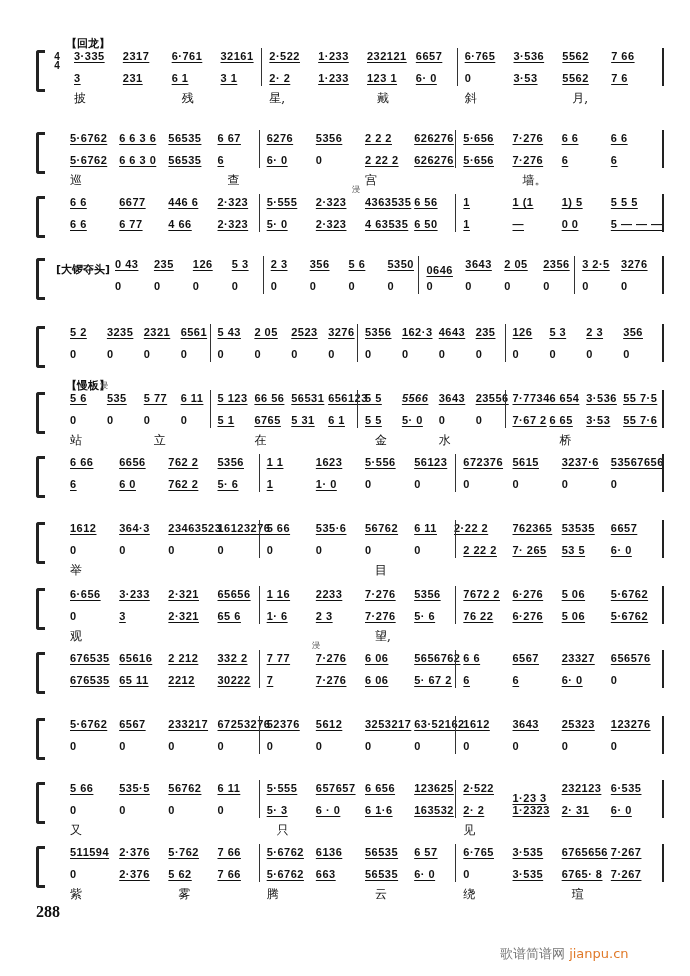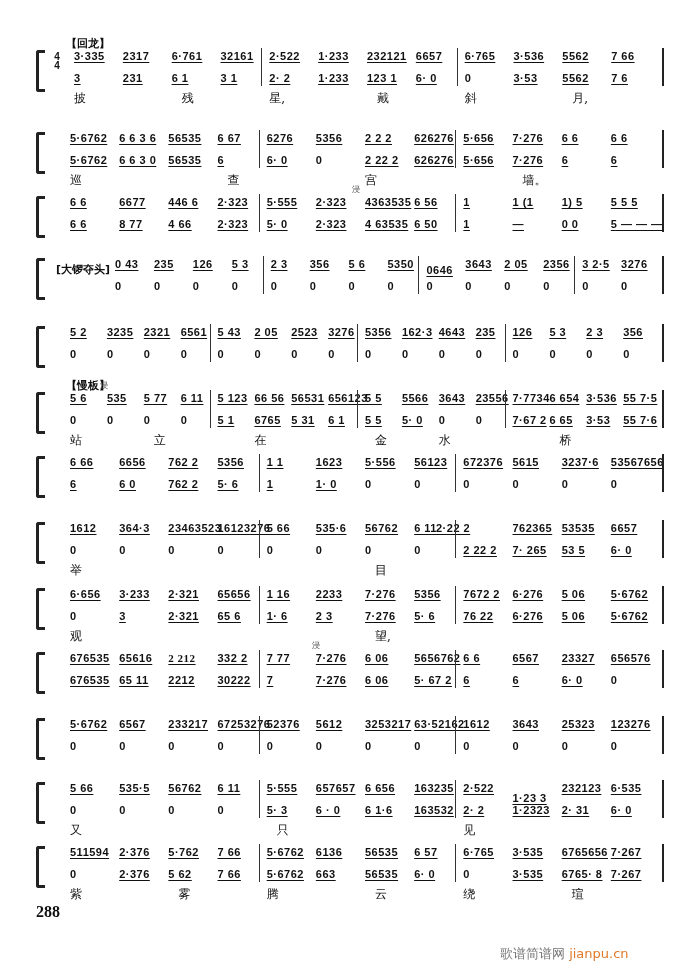--- a/index.html
+++ b/index.html
@@ -119,21 +119,21 @@
         <span class="cell" style="left: 315.833px;">2·323</span>
         <span class="cell" style="left: 365px;">4363535</span>
         <span class="cell" style="left: 414.167px;">6 56</span>
         <span class="cell" style="left: 463.333px;">1</span>
         <span class="cell" style="left: 512.5px;">1 (1</span>
         <span class="cell" style="left: 561.667px;">1) 5</span>
         <span class="cell" style="left: 610.833px;">5 5 5</span>
       </div>
       <div class="line" style="top: 26px;">
         <span class="cell" style="left: 70px;">6 6</span>
-        <span class="cell" style="left: 119.167px;">8 77</span>
+        <span class="cell" style="left: 119.167px;">6 77</span>
         <span class="cell" style="left: 168.333px;">4 66</span>
         <span class="cell" style="left: 217.5px;">2·323</span>
         <span class="cell" style="left: 266.667px;">5· 0</span>
         <span class="cell" style="left: 315.833px;">2·323</span>
         <span class="cell" style="left: 365px;">4 63535</span>
         <span class="cell" style="left: 414.167px;">6 50</span>
         <span class="cell" style="left: 463.333px;">1</span>
         <span class="cell" style="left: 512.5px;">—</span>
         <span class="cell" style="left: 561.667px;">0 0</span>
         <span class="cell" style="left: 610.833px;">5 — — —</span>
@@ -232,21 +232,21 @@
       <div class="line" style="top: 4px;">
         <span class="cell" style="left: 70px;">5 6</span>
         <span class="cell" style="left: 106.875px;">535</span>
         <span class="cell" style="left: 143.75px;">5 77</span>
         <span class="cell" style="left: 180.625px;">6 11</span>
         <span class="cell" style="left: 217.5px;">5 123</span>
         <span class="cell" style="left: 254.375px;">66 56</span>
         <span class="cell" style="left: 291.25px;">56531</span>
         <span class="cell" style="left: 328.125px;">656123</span>
         <span class="cell" style="left: 365px;">5 5</span>
-        <span class="cell" style="left: 401.875px;">5566</span>
+        <span class="cell" style="left: 401.875px; font-style: italic;">5566</span>
         <span class="cell" style="left: 438.75px;">3643</span>
         <span class="cell" style="left: 475.625px;">23556</span>
         <span class="cell" style="left: 512.5px;">7·7734</span>
         <span class="cell" style="left: 549.375px;">6 654</span>
         <span class="cell" style="left: 586.25px;">3·536</span>
         <span class="cell" style="left: 623.125px;">55 7·5</span>
       </div>
       <div class="line" style="top: 26px;">
         <span class="cell plain" style="left: 70px;">0</span>
         <span class="cell plain" style="left: 106.875px;">0</span>
@@ -314,21 +314,21 @@
       <div class="brace" style="top: 4px; height: 36px;"></div>
       <div class="line" style="top: 4px;">
         <span class="cell" style="left: 70px;">1612</span>
         <span class="cell" style="left: 119.167px;">364·3</span>
         <span class="cell" style="left: 168.333px;">23463523</span>
         <span class="cell" style="left: 217.5px;">16123276</span>
         <span class="cell" style="left: 266.667px;">5 66</span>
         <span class="cell" style="left: 315.833px;">535·6</span>
         <span class="cell" style="left: 365px;">56762</span>
         <span class="cell" style="left: 414.167px;">6 11</span>
-        <span class="cell" style="left: 436px;">2·22 2</span>
+        <span class="cell" style="left: 454px;">2·22 2</span>
         <span class="cell" style="left: 512.5px;">762365</span>
         <span class="cell" style="left: 561.667px;">53535</span>
         <span class="cell" style="left: 610.833px;">6657</span>
       </div>
       <div class="line" style="top: 26px;">
         <span class="cell plain" style="left: 70px;">0</span>
         <span class="cell plain" style="left: 119.167px;">0</span>
         <span class="cell plain" style="left: 168.333px;">0</span>
         <span class="cell plain" style="left: 217.5px;">0</span>
         <span class="cell plain" style="left: 266.667px;">0</span>
@@ -381,21 +381,21 @@
       <div class="endbar" style="left: 662px; top: 2px; height: 38px;"></div>
       <span class="lyric" style="left: 70px; top: 44px;">观</span>
       <span class="lyric" style="left: 375px; top: 44px;">望,</span>
     </div>
     <div class="system" style="top: 648px; height: 60px;">
       <div class="brace" style="top: 4px; height: 36px;"></div>
       <div class="small-mark" style="left: 312px; top: -8px;">浸</div>
       <div class="line" style="top: 4px;">
         <span class="cell" style="left: 70px;">676535</span>
         <span class="cell" style="left: 119.167px;">65616</span>
-        <span class="cell" style="left: 168.333px; font-family: Liberation Serif, serif;">2 212</span>
+        <span class="cell" style="left: 168.333px;">2 212</span>
         <span class="cell" style="left: 217.5px;">332 2</span>
         <span class="cell" style="left: 266.667px;">7 77</span>
         <span class="cell" style="left: 315.833px;">7·276</span>
         <span class="cell" style="left: 365px;">6 06</span>
         <span class="cell" style="left: 414.167px;">5656762</span>
         <span class="cell" style="left: 463.333px;">6 6</span>
         <span class="cell" style="left: 512.5px;">6567</span>
         <span class="cell" style="left: 561.667px;">23327</span>
         <span class="cell" style="left: 610.833px;">656576</span>
       </div>
@@ -454,21 +454,21 @@
     <div class="system" style="top: 778px; height: 60px;">
       <div class="brace" style="top: 4px; height: 36px;"></div>
       <div class="line" style="top: 4px;">
         <span class="cell" style="left: 70px;">5 66</span>
         <span class="cell" style="left: 119.167px;">535·5</span>
         <span class="cell" style="left: 168.333px;">56762</span>
         <span class="cell" style="left: 217.5px;">6 11</span>
         <span class="cell" style="left: 266.667px;">5·555</span>
         <span class="cell" style="left: 315.833px;">657657</span>
         <span class="cell" style="left: 365px;">6 656</span>
-        <span class="cell" style="left: 414.167px;">163235</span>
+        <span class="cell" style="left: 414.167px;">123625</span>
         <span class="cell" style="left: 463.333px;">2·522</span>
         <span class="cell" style="left: 512.5px; margin-top: 10px;">1·23 3</span>
         <span class="cell" style="left: 561.667px;">232123</span>
         <span class="cell" style="left: 610.833px;">6·535</span>
       </div>
       <div class="line" style="top: 26px;">
         <span class="cell plain" style="left: 70px;">0</span>
         <span class="cell plain" style="left: 119.167px;">0</span>
         <span class="cell plain" style="left: 168.333px;">0</span>
         <span class="cell plain" style="left: 217.5px;">0</span>

